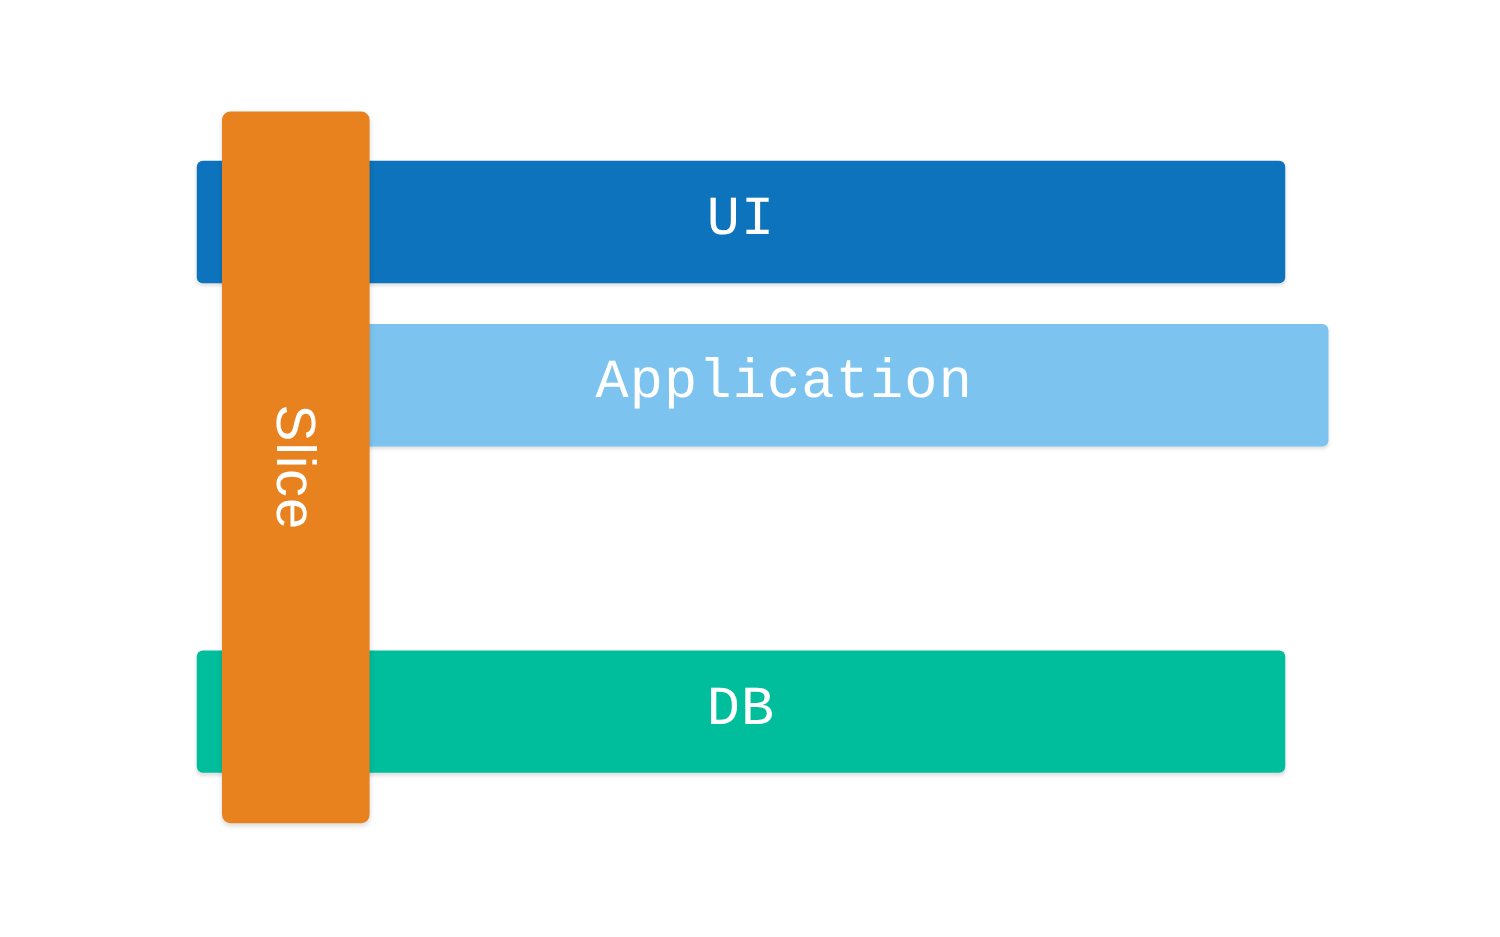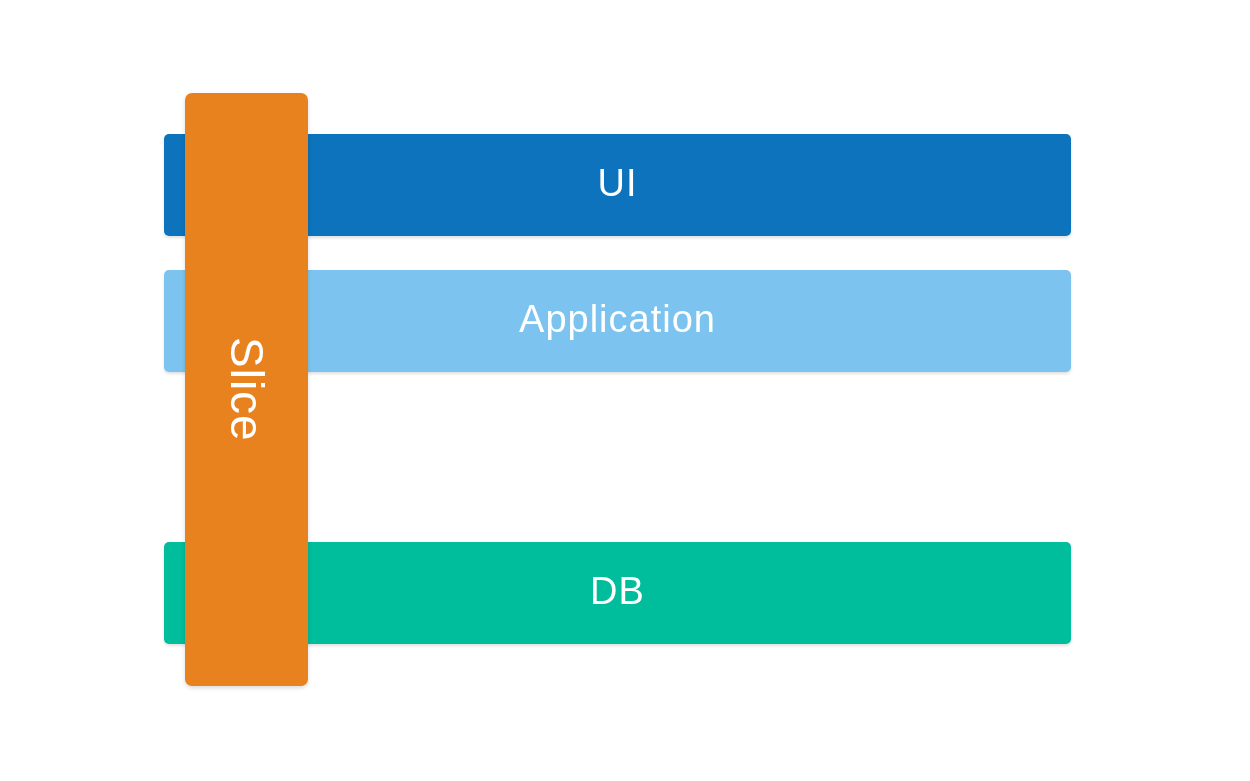--- a/index.html
+++ b/index.html
@@ -20,30 +20,31 @@
     left: 164px;
     width: 907px;
     height: 102px;
     border-radius: 5px;
     display: flex;
     align-items: center;
     justify-content: center;
     box-shadow: 0 2px 3px rgba(0,0,0,0.12);
   }
   .layer-0 { top: 134px; }
-  .layer-1 { top: 270px; }
+  .layer-1 { top: 270px; margin-left: 36px; }
   .layer-2 { top: 406px; }
   .layer-3 { top: 542px; }
   .layer-label {
     color: #ffffff;
-    font-size: 38px;
+    font-size: 46px;
     font-weight: 400;
     letter-spacing: 1px;
     line-height: 1;
     transform: translateY(-2px);
+    font-family: Liberation Mono, monospace;
   }
   .slice {
     position: absolute;
     left: 185px;
     top: 93px;
     width: 123px;
     height: 593px;
     border-radius: 7px;
     display: flex;
     align-items: center;

